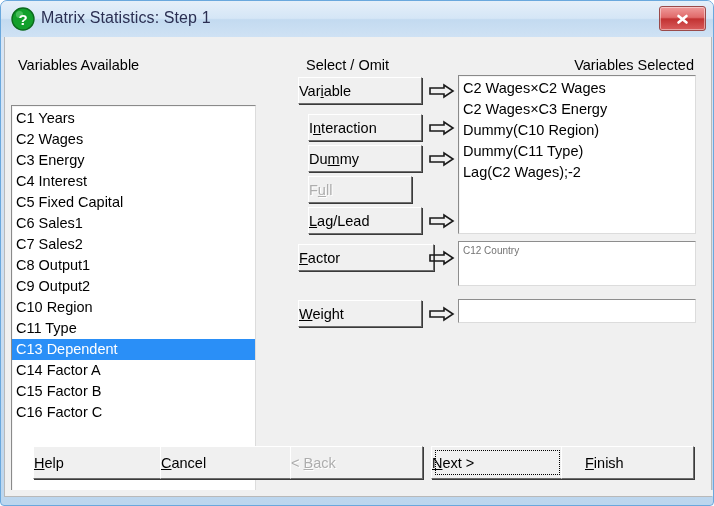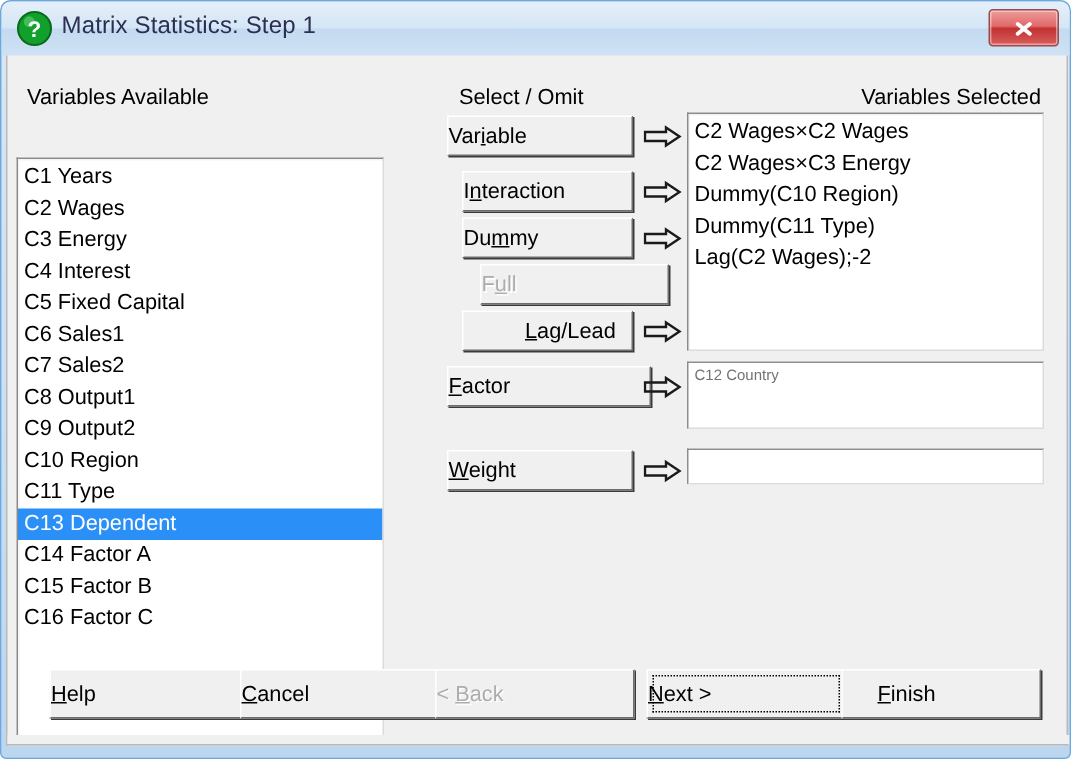--- a/index.html
+++ b/index.html
@@ -231,24 +231,24 @@
         </div>
         <span class="arrow" style="left: 424px; top: 83px;"><svg width="26" height="16" viewBox="0 0 26 16">
             <path d="M1 5 H15 V2 L24 8 L15 14 V11 H1 Z" fill="none" stroke="#1a1a1a" stroke-width="1.6" stroke-linejoin="miter"></path>
           </svg></span>
         <div class="btn3d" style="left: 303px; top: 108px; width: 114px; height: 27px;">
           <span>Du<span class="u">m</span>my</span>
         </div>
         <span class="arrow" style="left: 424px; top: 114px;"><svg width="26" height="16" viewBox="0 0 26 16">
             <path d="M1 5 H15 V2 L24 8 L15 14 V11 H1 Z" fill="none" stroke="#1a1a1a" stroke-width="1.6" stroke-linejoin="miter"></path>
           </svg></span>
-        <div class="btn3d disabled" style="left: 303px; top: 139px; width: 126px; height: 27px; margin-left: 12px;">
+        <div class="btn3d disabled" style="left: 303px; top: 139px; width: 104px; height: 27px;">
           <span>F<span class="u">u</span>ll</span>
         </div>
-        <div class="btn3d" style="left: 303px; top: 170px; width: 114px; height: 27px; padding-left: 41px;">
+        <div class="btn3d" style="left: 303px; top: 170px; width: 114px; height: 27px;">
           <span><span class="u">L</span>ag/Lead</span>
         </div>
         <span class="arrow" style="left: 424px; top: 176px;"><svg width="26" height="16" viewBox="0 0 26 16">
             <path d="M1 5 H15 V2 L24 8 L15 14 V11 H1 Z" fill="none" stroke="#1a1a1a" stroke-width="1.6" stroke-linejoin="miter"></path>
           </svg></span>
         <div class="btn3d" style="left: 293px; top: 207px; width: 136px; height: 27px;">
           <span><span class="u">F</span>actor</span>
         </div>
         <span class="arrow" style="left: 424px; top: 213px;"><svg width="26" height="16" viewBox="0 0 26 16">
             <path d="M1 5 H15 V2 L24 8 L15 14 V11 H1 Z" fill="none" stroke="#1a1a1a" stroke-width="1.6" stroke-linejoin="miter"></path>

